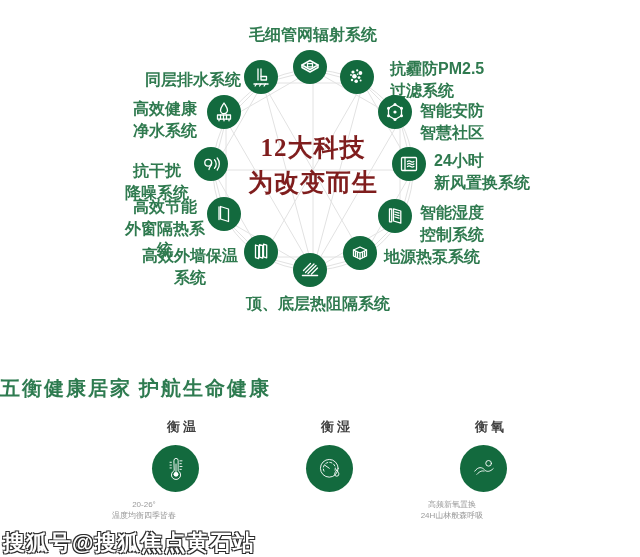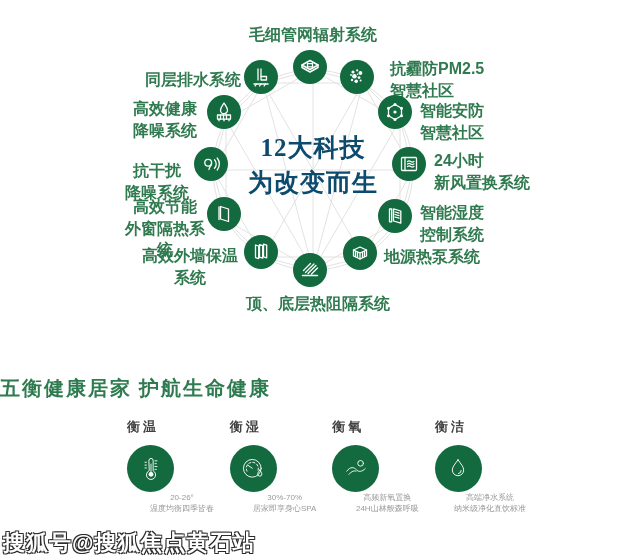--- a/index.html
+++ b/index.html
@@ -2,43 +2,43 @@
 <html><head>
 <meta charset="utf-8">
 <style>
   html,body{margin:0;padding:0;background:#fff;}
   .canvas{position:relative;width:640px;height:557px;background:#ffffff;overflow:hidden;
           font-family:"Liberation Sans",sans-serif;}
   
   .wire{position:absolute;left:0;top:0;pointer-events:none;}
   .center-title{position:absolute;left:233px;top:130px;width:160px;text-align:center;
     font-family:"Liberation Serif","DejaVu Serif",serif;font-weight:bold;font-size:25px;
-    line-height:1.4;color:#0c4a6e;letter-spacing:1px;white-space:pre-line;}
+    line-height:1.4;color:#7f1d1d;letter-spacing:1px;white-space:pre-line;}
   .node{position:absolute;}
   .badge{position:absolute;border-radius:50%;background:#136A3E;display:flex;
          align-items:center;justify-content:center;}
   .badge.sm{width:34px;height:34px;}
   .badge svg{display:block;}
   .syslabel{position:absolute;font-size:16px;font-weight:bold;color:#2F7A4F;
             line-height:1.35;white-space:pre-line;}
   .lab-left{text-align:center;}
   .lab-right{text-align:left;}
   .lab-center{text-align:center;}
   
   .balance-title{position:absolute;left:0;top:375px;width:640px;text-align:left;
     font-family:"Liberation Serif","DejaVu Serif",serif;font-weight:bold;font-size:20px;
     color:#2E7B50;letter-spacing:2px;}
   .balance-row{position:absolute;left:127px;top:418px;width:380px;display:flex;
     justify-content:space-between;}
-  .bal-col{width:72px;display:flex;flex-direction:column;align-items:flex-start;}
+  .bal-col{width:72px;display:flex;flex-direction:column;align-items:flex-end;}
   .bal-label{font-family:"Liberation Serif","DejaVu Serif",serif;font-weight:bold;
     font-size:13px;color:#404040;letter-spacing:3px;}
   .bal-badge{margin-top:9px;width:47px;height:47px;border-radius:50%;background:#136A3E;
     display:flex;align-items:center;justify-content:center;}
-  .bal-caption{font-size:8px;color:#9A9A9A;text-align:center;
+  .bal-caption{margin-top:7px;font-size:8px;color:#9A9A9A;text-align:center;
     line-height:1.4;white-space:pre-line;width:110px;}
   
   .watermark{position:absolute;left:3px;top:528px;font-size:22px;font-weight:bold;
     color:#ffffff;letter-spacing:1px;
     text-shadow:-1px -1px 0 #2b2b2b,1px -1px 0 #2b2b2b,-1px 1px 0 #2b2b2b,1px 1px 0 #2b2b2b;}
   svg .st{fill:none;stroke:#fff;stroke-width:1.5;stroke-linecap:round;stroke-linejoin:round;}
   svg .st2{fill:none;stroke:#fff;stroke-width:1.3;stroke-linecap:round;stroke-linejoin:round;}
   svg .dot{fill:#fff;stroke:none;}
 </style>
 </head>
@@ -78,40 +78,40 @@
         <path class="st2" d="M9 4 V15 M12 4 V11.5"></path>
         <rect class="st2" x="12" y="11.5" width="5.5" height="3.5"></rect>
         <path class="st" d="M5 19 H19"></path>
         <path class="st2" d="M7.5 19 l-1.4 2 M12 19 l-1.4 2 M16.5 19 l-1.4 2"></path>
       </svg>
     </div>
   </div>
 
   <div class="node">
     <div class="syslabel lab-right" style="left:390px;top:58px;width:120px;">抗霾防PM2.5
-智慧社区</div>
+过滤系统</div>
     <div class="badge sm" style="left:340px;top:60px;">
       <svg width="24" height="24" viewBox="0 0 24 24">
         <circle class="dot" cx="8" cy="7" r="1.6"></circle>
           <circle class="dot" cx="12.2" cy="5.4" r="1.1"></circle>
         <circle class="dot" cx="15.4" cy="8" r="1.9"></circle>
           <circle class="dot" cx="9.4" cy="11.2" r="2.3"></circle>
         <circle class="dot" cx="14" cy="12.6" r="1.4"></circle>
           <circle class="dot" cx="7" cy="15" r="1.2"></circle>
         <circle class="dot" cx="11.2" cy="16.2" r="1.8"></circle>
           <circle class="dot" cx="15.6" cy="15.6" r="1"></circle>
         <circle class="dot" cx="12.6" cy="9.2" r="0.8"></circle>
           <circle class="dot" cx="6" cy="10" r="0.9"></circle>
       </svg>
     </div>
   </div>
 
   <div class="node">
     <div class="syslabel lab-left" style="left:125px;top:98px;width:80px;">高效健康
-降噪系统</div>
+净水系统</div>
     <div class="badge sm" style="left:207px;top:95px;">
       <svg width="24" height="24" viewBox="0 0 24 24">
         <path class="st2" d="M12 3 C10 6.2 8.5 8 8.5 10.2 a3.5 3.5 0 0 0 7 0 C15.5 8 14 6.2 12 3 Z"></path>
         <rect class="st2" x="5.5" y="15" width="13" height="4.2"></rect>
         <path class="st2" d="M8.5 15 v4.2 M11.5 15 v4.2 M14.5 15 v4.2 M7 19.2 v1.6 M12 19.2 v1.6 M17 19.2 v1.6"></path>
       </svg>
     </div>
   </div>
 
   <div class="node">
@@ -232,47 +232,34 @@
     <div class="bal-col">
       <div class="bal-label">衡湿</div>
       <div class="bal-badge">
         <svg width="34" height="34" viewBox="0 0 48 48">
           <circle class="st2" cx="23" cy="23" r="12.5"></circle>
           <path class="st2" stroke-dasharray="3 3" d="M15.5 27 a8.5 8.5 0 1 1 15.5 -1"></path>
           <path class="st2" d="M23 23 L16.5 18.5"></path>
           <path class="st2" d="M33.5 25.5 c-1.7 2.6 -2.9 3.9 -2.9 5.7 a2.95 2.95 0 0 0 5.9 0 c0 -1.8 -1.2 -3.1 -3 -5.7 Z" fill="#136A3E"></path>
         </svg>
       </div>
-      <div class="bal-caption">30%-70%
-居家即享身心SPA</div>
     </div>
 
     <div class="bal-col">
       <div class="bal-label">衡氧</div>
       <div class="bal-badge">
         <svg width="34" height="34" viewBox="0 0 48 48">
           <circle class="st2" cx="30.5" cy="16" r="4"></circle>
           <path class="st2" d="M11 27 c5 -7 10.5 -5.5 13.5 -2 c3 3.5 8 3.2 12.5 -1.5"></path>
           <path class="st2" d="M14 31.5 c4 -4.5 7.5 -5.5 10 -4.5"></path>
         </svg>
       </div>
       <div class="bal-caption">高频新氧置换
 24H山林般森呼吸</div>
     </div>
 
 
-    <div class="bal-col">
-      <div class="bal-label">衡洁</div>
-      <div class="bal-badge">
-        <svg width="34" height="34" viewBox="0 0 48 48">
-          <path class="st2" d="M24 11 c-4.5 6.5 -8 10 -8 14.5 a8 8 0 0 0 16 0 C32 21 28.5 17.5 24 11 Z"></path>
-          <path class="st2" d="M28.5 26 a4.5 4.5 0 0 1 -4 4.6"></path>
-        </svg>
-      </div>
-      <div class="bal-caption">高端净水系统
-纳米级净化直饮标准</div>
-    </div>
 
   </div>
 
   <div class="watermark">搜狐号@搜狐焦点黄石站</div>
 
 </div>
 
 </body></html>

